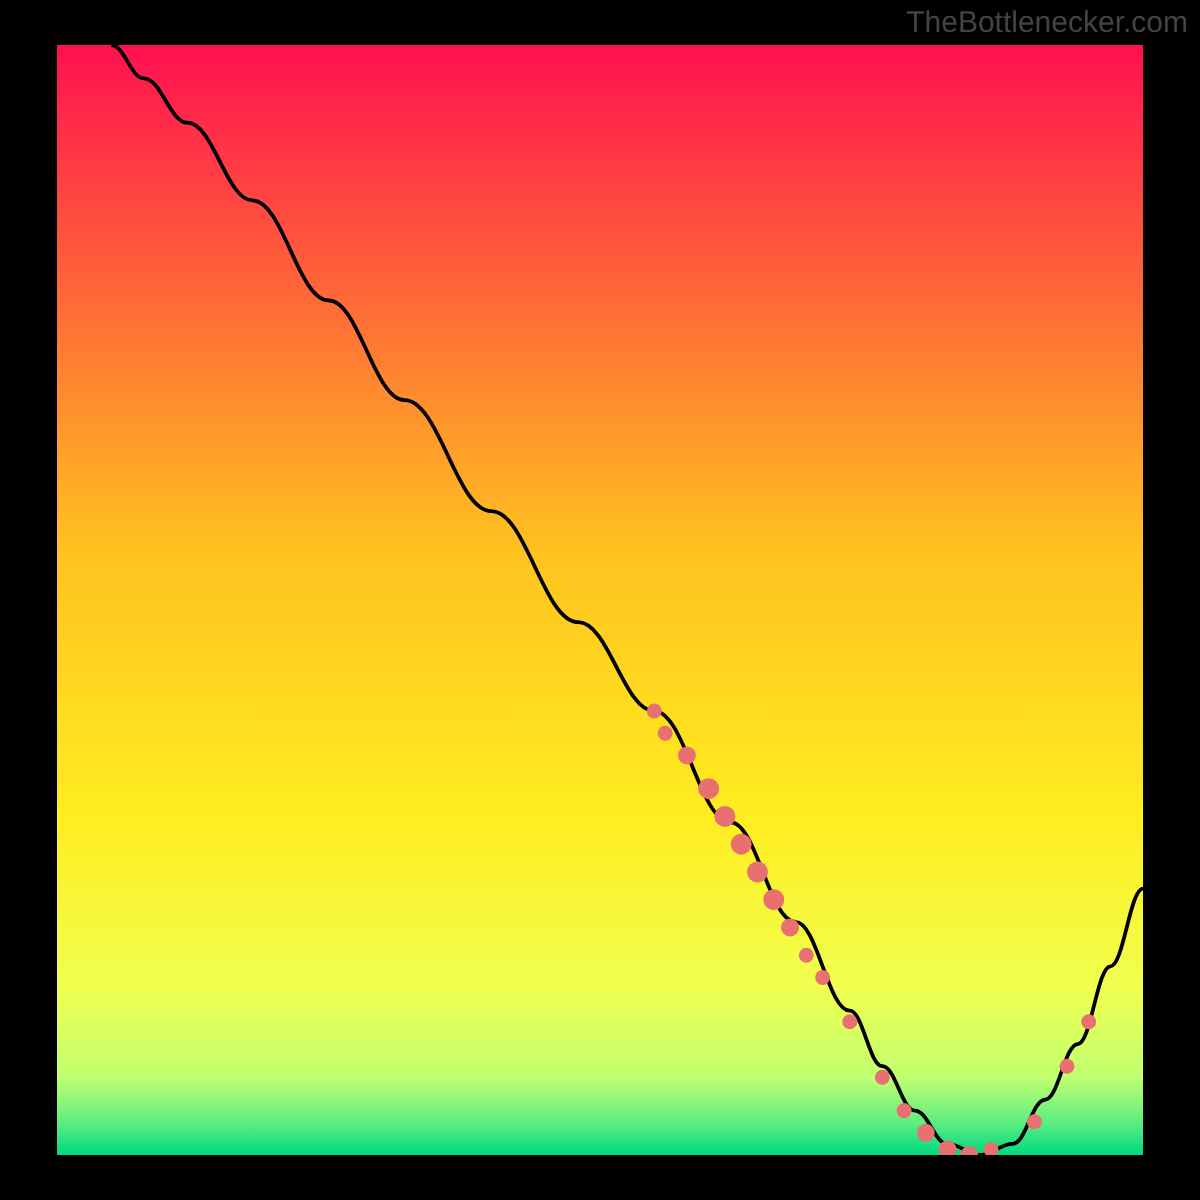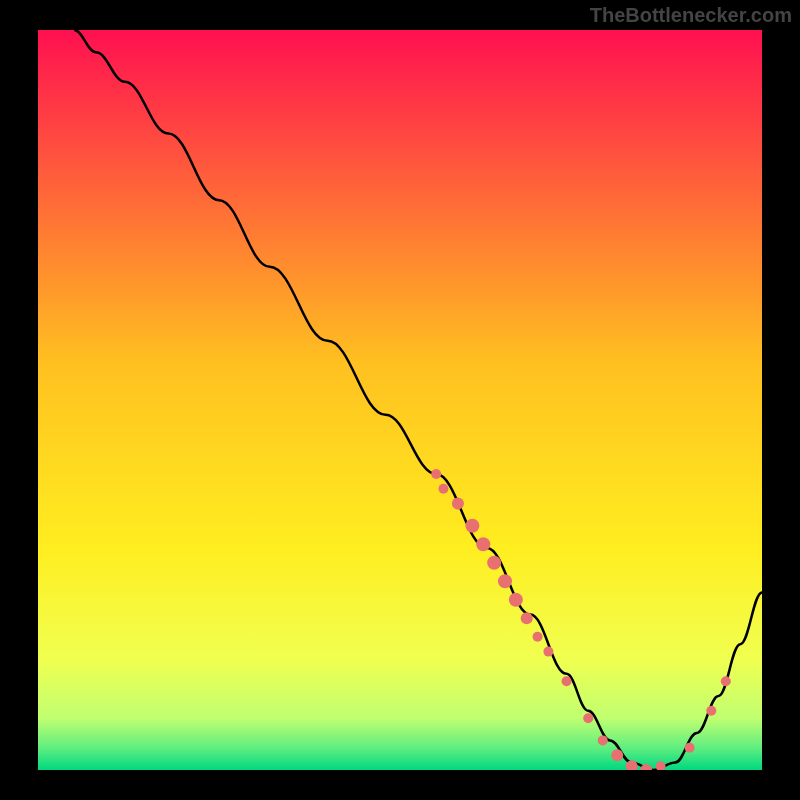--- a/index.html
+++ b/index.html
@@ -9,21 +9,21 @@
     background: #000;
     position: relative;
     font-family: Arial, sans-serif;
   }
   .watermark {
     position: absolute;
     top: 4px;
     right: 8px;
     color: #444;
     font-size: 20px;
-    font-weight: bold;
+    font-weight: normal;
     z-index: 10;
   }
   .chart-area {
     position: absolute;
     left: 38px;
     top: 30px;
     width: 724px;
     height: 740px;
   }
   .gradient-bg {

